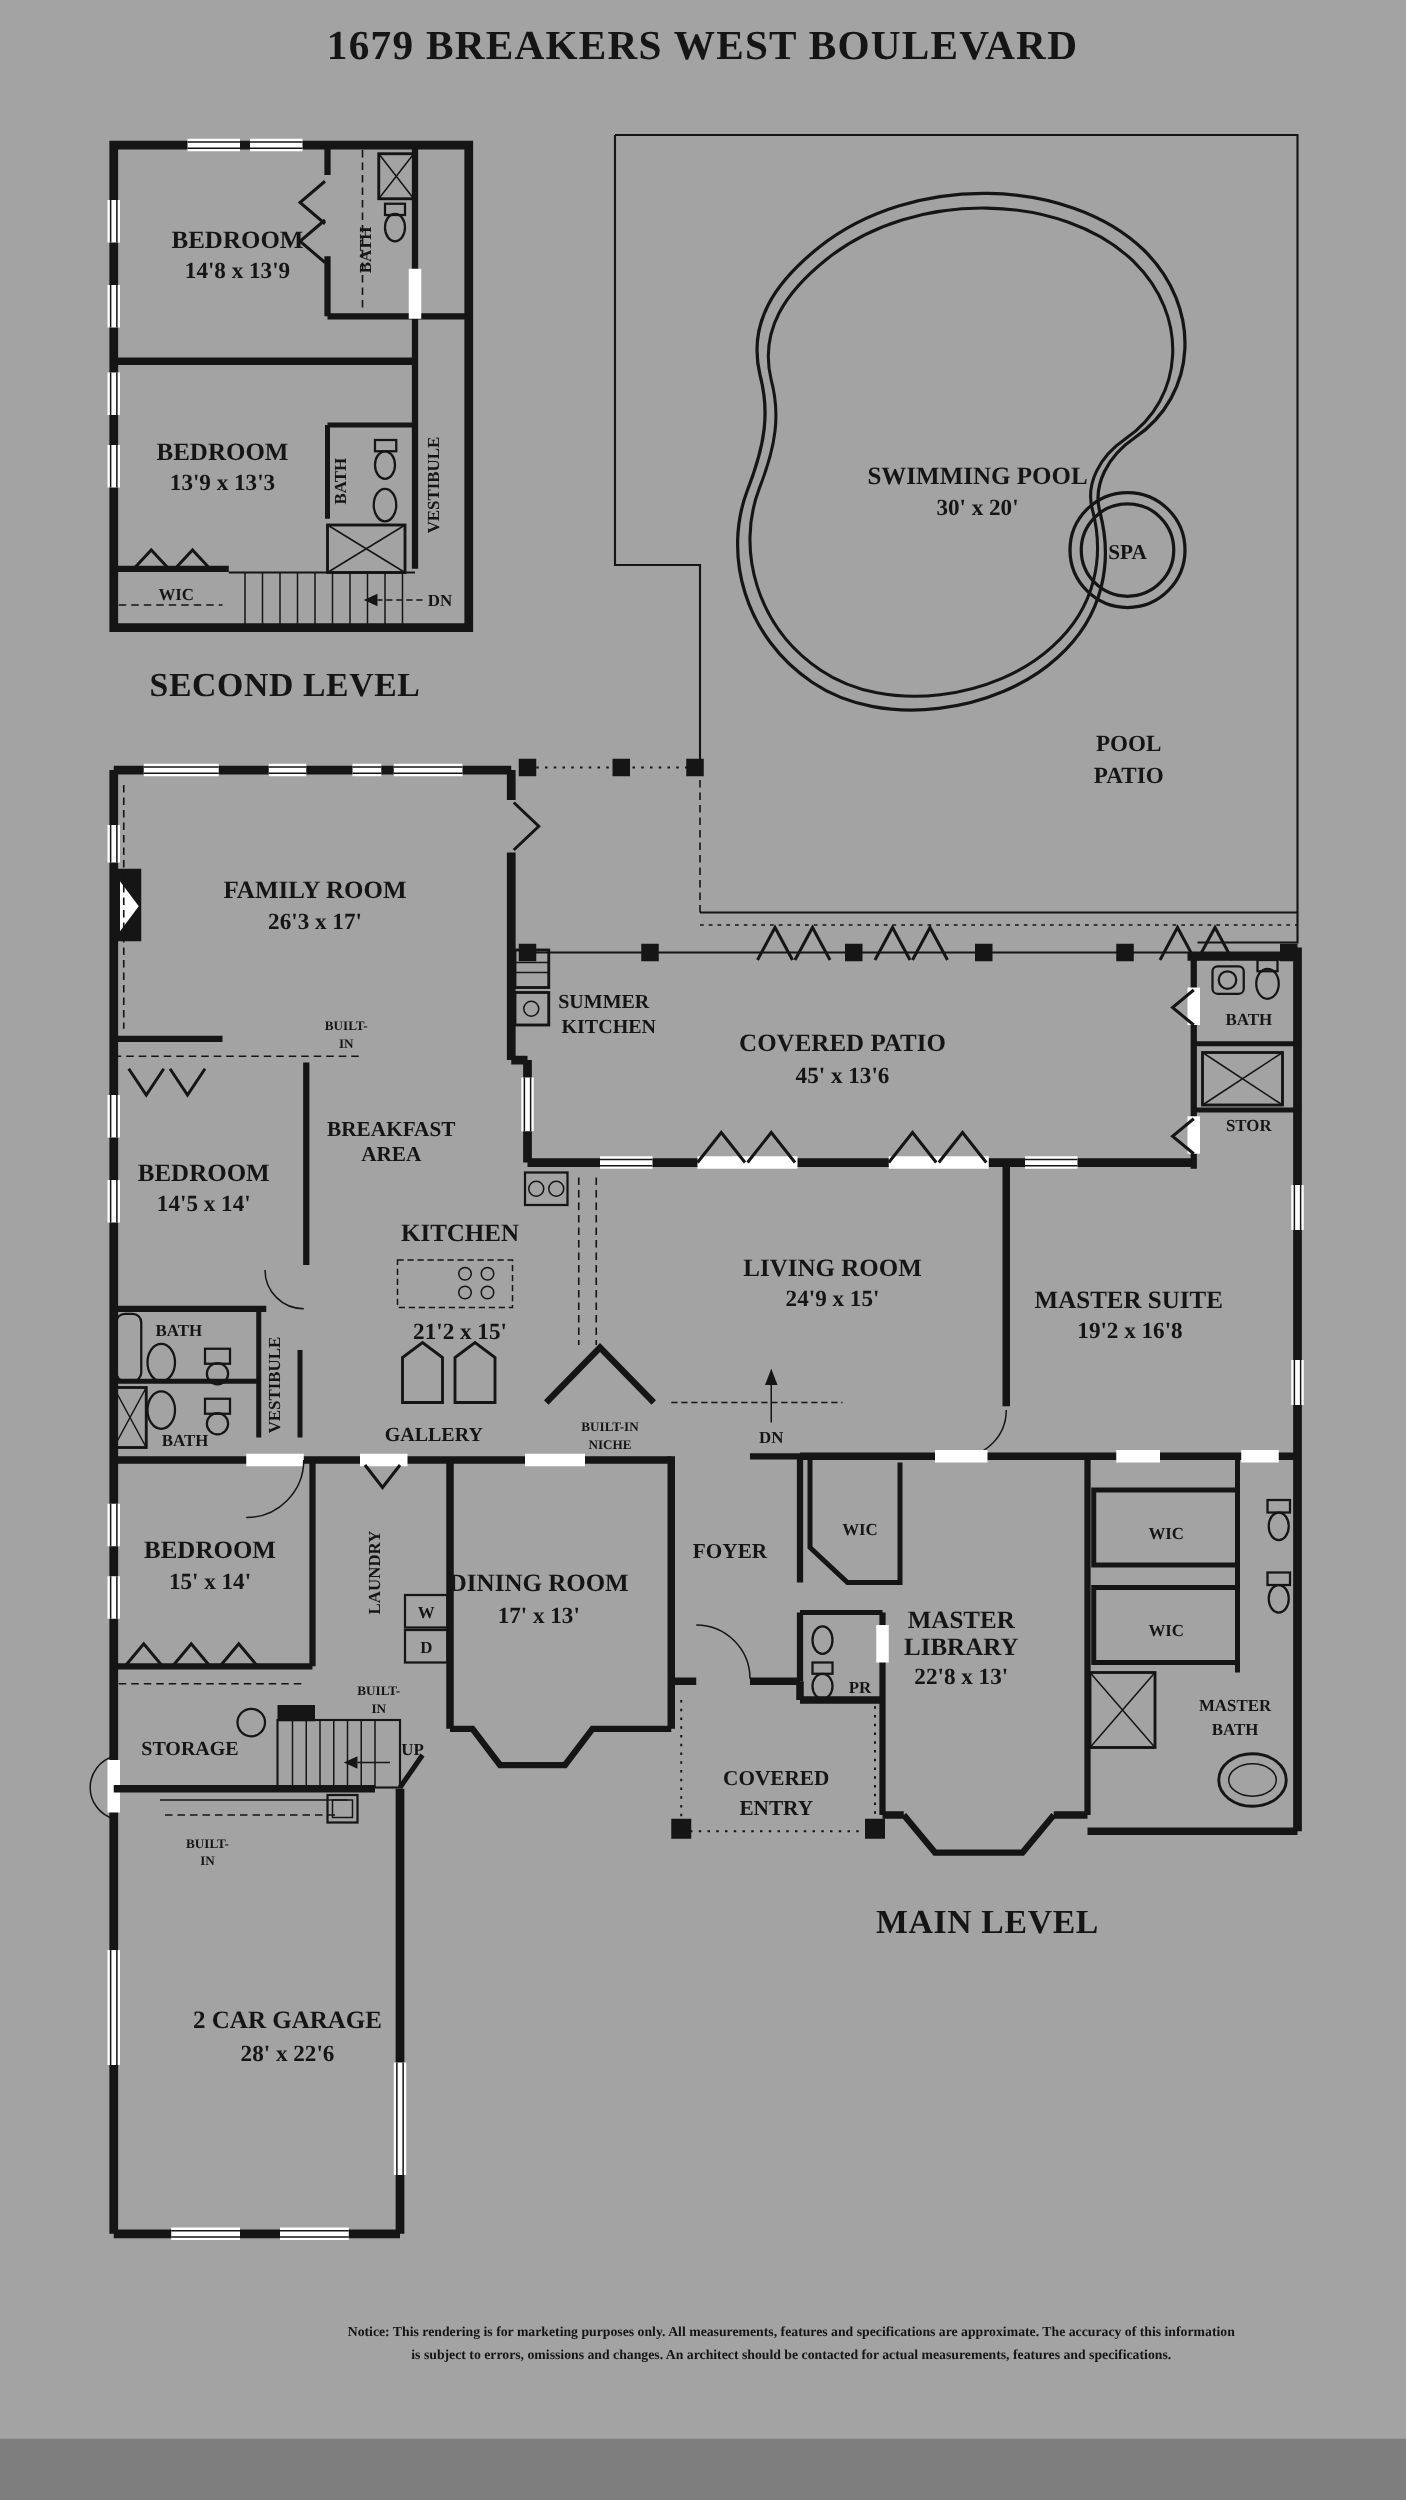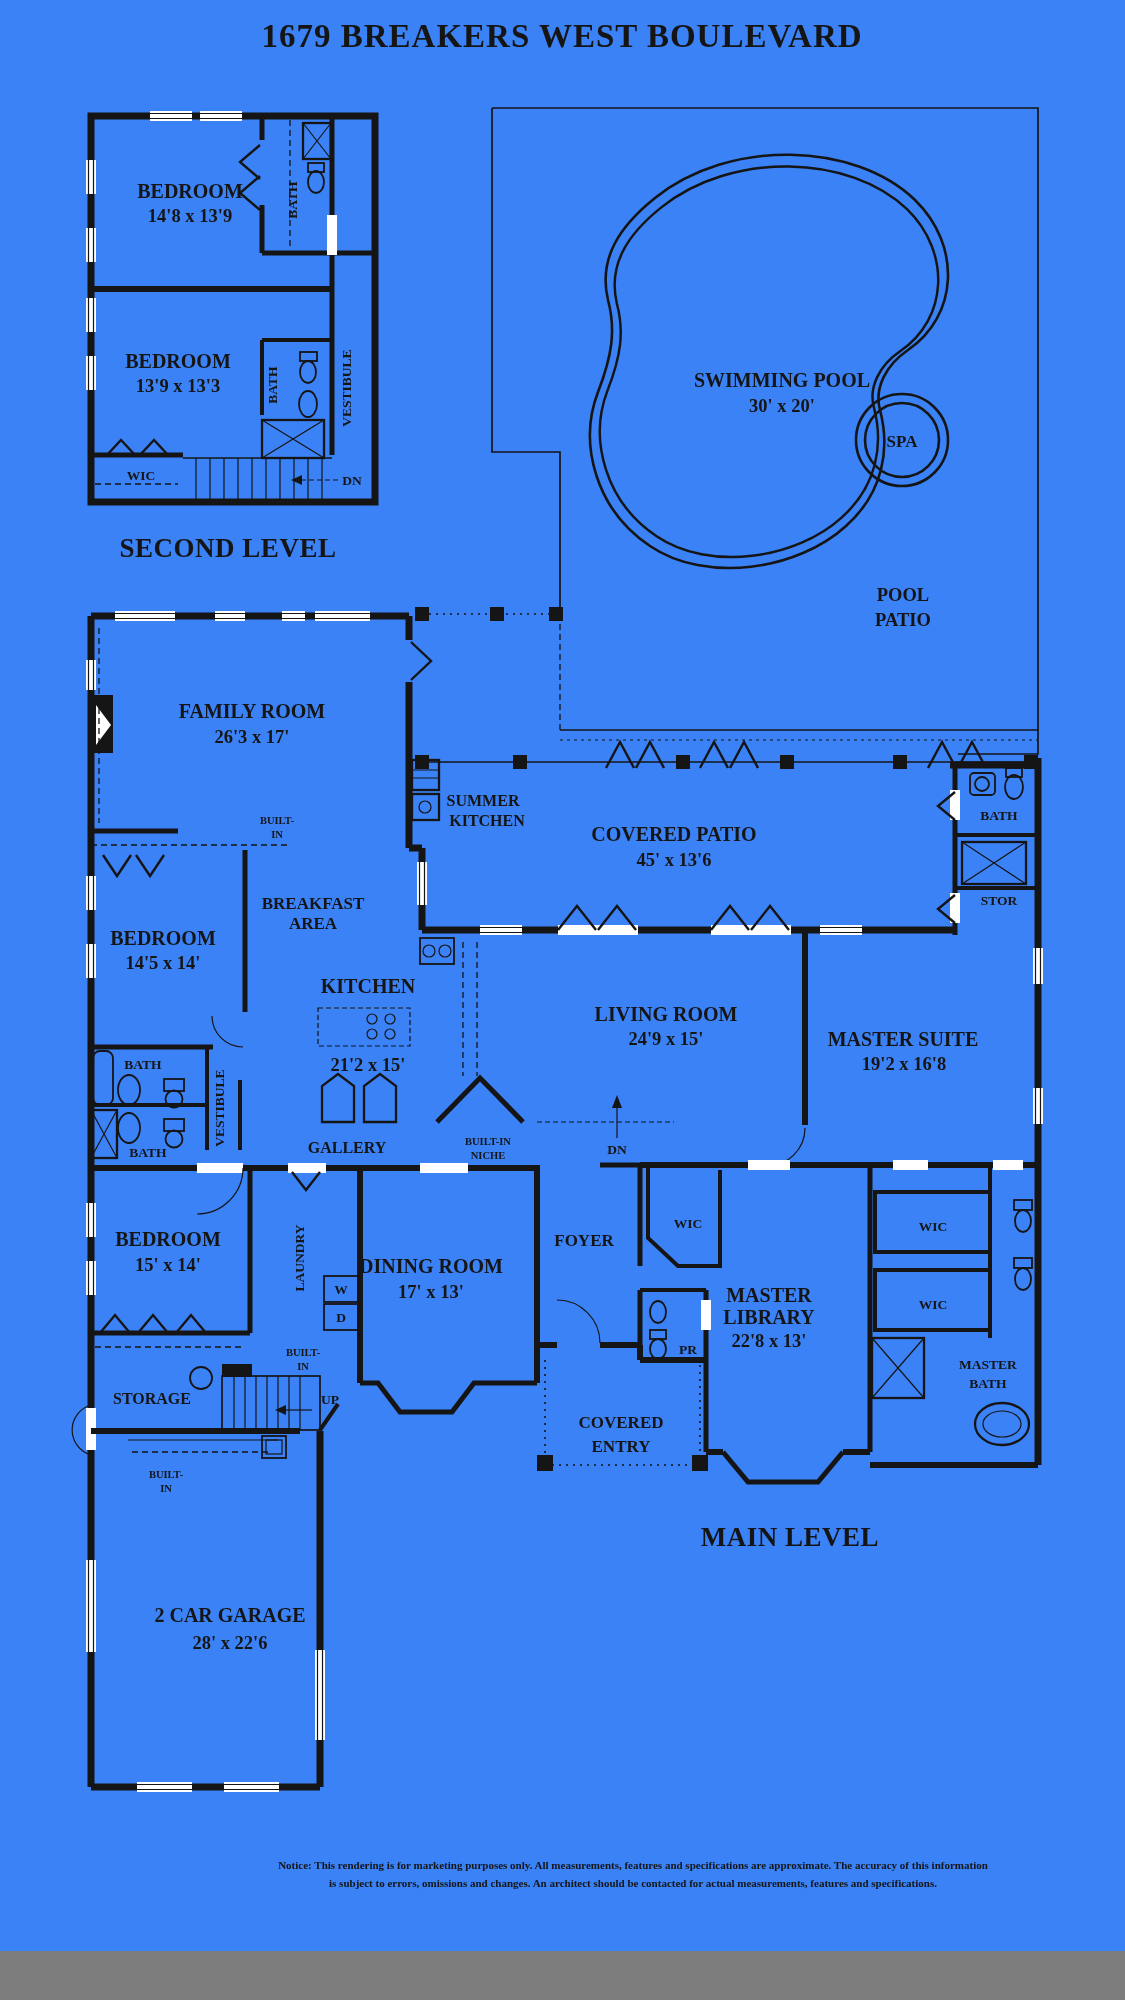--- a/index.html
+++ b/index.html
@@ -1,16 +1,16 @@
 <!DOCTYPE html>
 <html><head>
 <meta charset="utf-8">
 <style>
   html,body{margin:0;padding:0;background:#fff;}
-  .page{position:relative;width:1125px;height:2000px;background:#3b82f6;overflow:hidden;
+  .page{position:relative;width:1125px;height:2000px;background:#a3a3a3;overflow:hidden;
         font-family:"Liberation Serif", serif;}
   svg{position:absolute;left:0;top:0;}
   .bottom-bar{position:absolute;left:0;top:1951px;width:1125px;height:49px;background:#7d7d7d;}
   
   .w7{stroke:#151515;stroke-width:7;fill:none;}
   .w6{stroke:#151515;stroke-width:6;fill:none;}
   .w5{stroke:#151515;stroke-width:5;fill:none;}
   .w4{stroke:#151515;stroke-width:4;fill:none;}
   .thin{stroke:#151515;stroke-width:1.7;fill:none;}
   .thin2{stroke:#151515;stroke-width:1.2;fill:none;}

